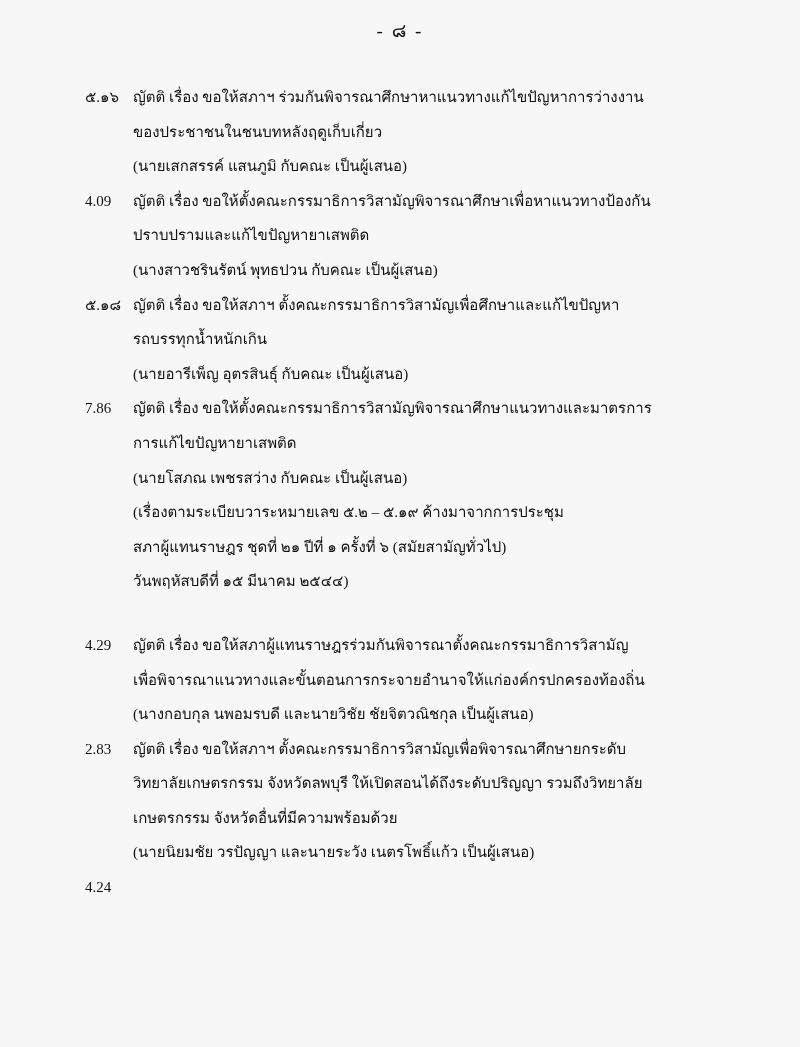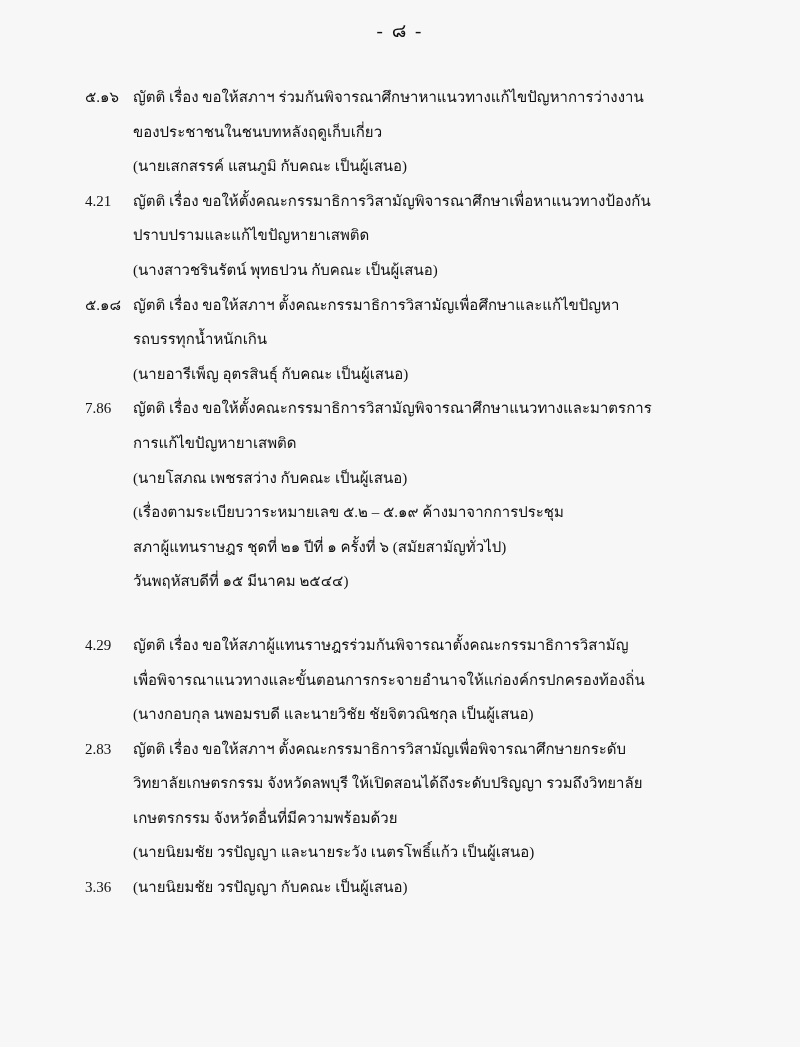--- a/index.html
+++ b/index.html
@@ -60,21 +60,21 @@
     <div class="motion">
       <div class="motion-number">๕.๑๖</div>
       <div class="motion-body">
         <div class="motion-line">ญัตติ เรื่อง ขอให้สภาฯ ร่วมกันพิจารณาศึกษาหาแนวทางแก้ไขปัญหาการว่างงาน</div>
         <div class="motion-line">ของประชาชนในชนบทหลังฤดูเก็บเกี่ยว</div>
         <div class="motion-line">(นายเสกสรรค์ แสนภูมิ กับคณะ เป็นผู้เสนอ)</div>
       </div>
     </div>
 
     <div class="motion">
-      <div class="motion-number">4.21</div>
+      <div class="motion-number">4.09</div>
       <div class="motion-body">
         <div class="motion-line">ญัตติ เรื่อง ขอให้ตั้งคณะกรรมาธิการวิสามัญพิจารณาศึกษาเพื่อหาแนวทางป้องกัน</div>
         <div class="motion-line">ปราบปรามและแก้ไขปัญหายาเสพติด</div>
         <div class="motion-line">(นางสาวชรินรัตน์ พุทธปวน กับคณะ เป็นผู้เสนอ)</div>
       </div>
     </div>
 
     <div class="motion">
       <div class="motion-number">๕.๑๘</div>
       <div class="motion-body">
@@ -109,20 +109,19 @@
       <div class="motion-number">2.83</div>
       <div class="motion-body">
         <div class="motion-line">ญัตติ เรื่อง ขอให้สภาฯ ตั้งคณะกรรมาธิการวิสามัญเพื่อพิจารณาศึกษายกระดับ</div>
         <div class="motion-line">วิทยาลัยเกษตรกรรม จังหวัดลพบุรี ให้เปิดสอนได้ถึงระดับปริญญา รวมถึงวิทยาลัย</div>
         <div class="motion-line">เกษตรกรรม จังหวัดอื่นที่มีความพร้อมด้วย</div>
         <div class="motion-line">(นายนิยมชัย วรปัญญา และนายระวัง เนตรโพธิ์แก้ว เป็นผู้เสนอ)</div>
       </div>
     </div>
 
     <div class="motion">
-      <div class="motion-number">3.36</div>
+      <div class="motion-number">4.24</div>
       <div class="motion-body">
-        <div class="motion-line">(นายนิยมชัย วรปัญญา กับคณะ เป็นผู้เสนอ)</div>
       </div>
     </div>
 
   </div>
 </div>
 
 </body></html>

